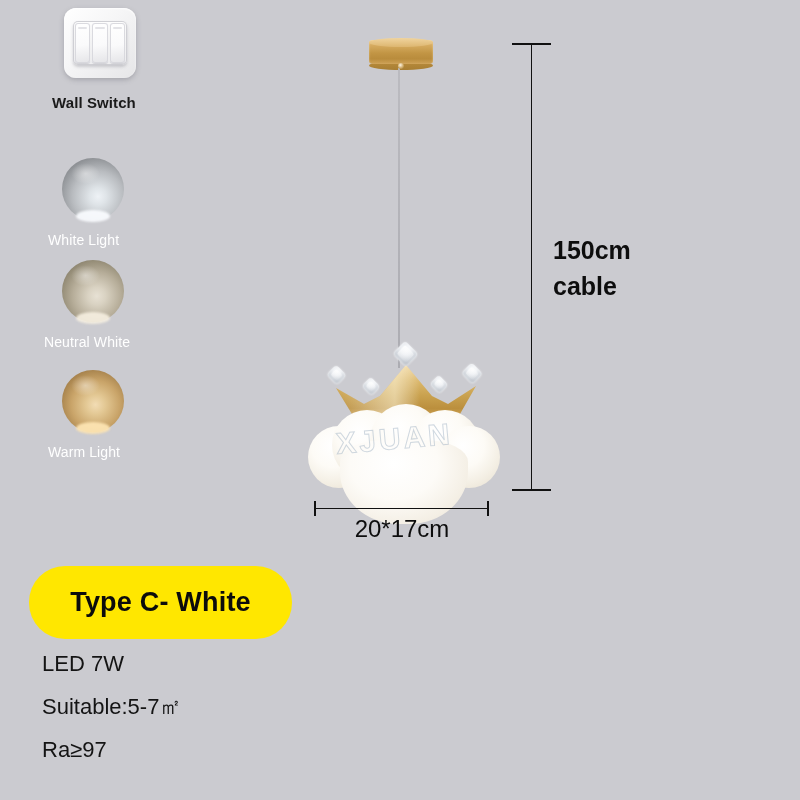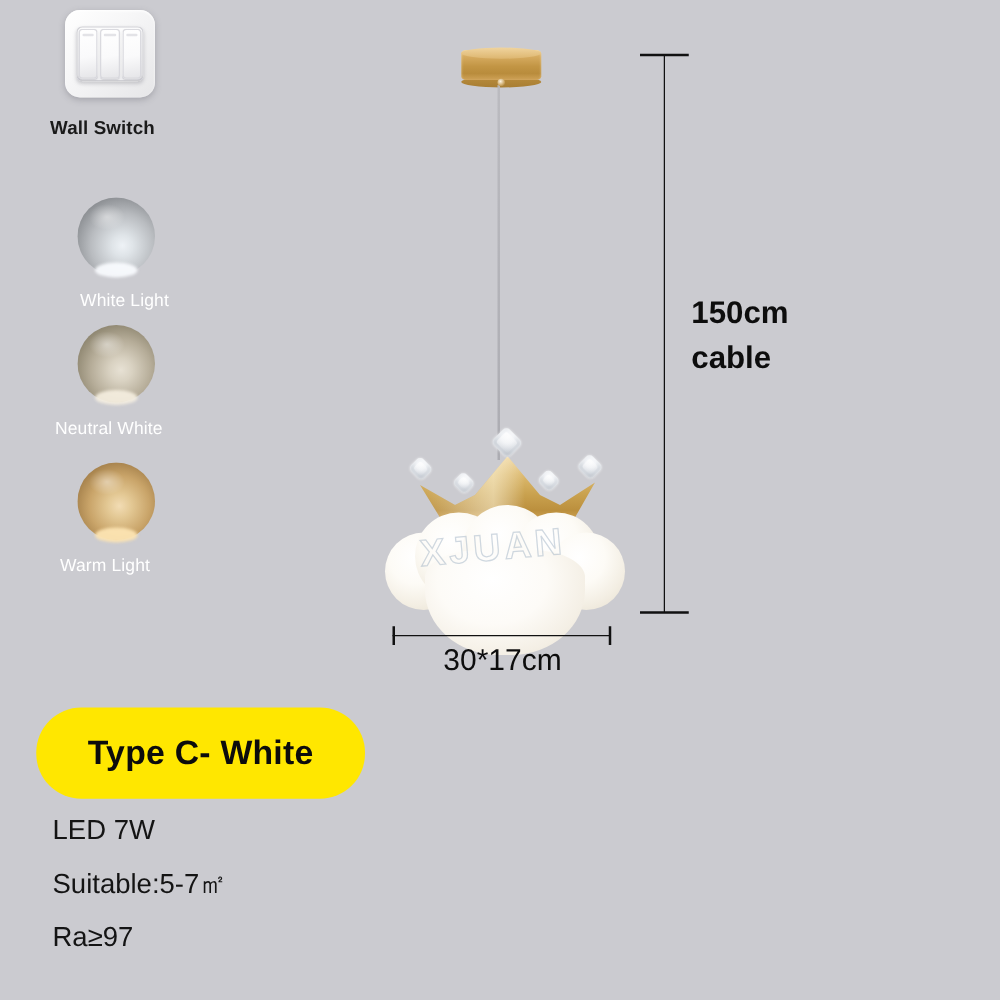--- a/index.html
+++ b/index.html
@@ -17,21 +17,21 @@
   .stage {
     position: absolute;
     inset: 0;
     width: 800px;
     height: 800px;
   }
 
   
   .wall-switch-group {
     position: absolute;
-    left: 40px;
+    left: 52px;
     top: 8px;
     width: 170px;
   }
   .switch-plate {
     position: relative;
     width: 72px;
     height: 70px;
     margin-left: 12px;
     border-radius: 12px;
     background:
@@ -138,21 +138,21 @@
   .sphere-glow.warm    { background: rgba(252,228,178,0.95); }
 
   .light-label {
     margin-top: 12px;
     font-size: 14px;
     font-weight: 400;
     color: #ffffff;
     text-align: left;
     letter-spacing: 0.1px;
   }
-  .light-group.white   .light-label { margin-left: 20px; }
+  .light-group.white   .light-label { margin-left: 4px; }
   .light-group.neutral .light-label { margin-left: 0px; }
   .light-group.warm    .light-label { margin-left: 4px; }
 
   
   .type-badge {
     position: absolute;
     left: 29px;
     top: 566px;
     width: 263px;
     height: 73px;
@@ -484,15 +484,15 @@
   <div class="dim-v"></div>
   <div class="dim-v-tick-bot"></div>
   <div class="dim-v-label">
     <span>150cm</span>
     <span>cable</span>
   </div>
 
   <div class="dim-h-tick-l"></div>
   <div class="dim-h"></div>
   <div class="dim-h-tick-r"></div>
-  <div class="dim-h-label">30*17cm</div>
+  <div class="dim-h-label">20*17cm</div>
 
 </div>
 
 </body></html>

